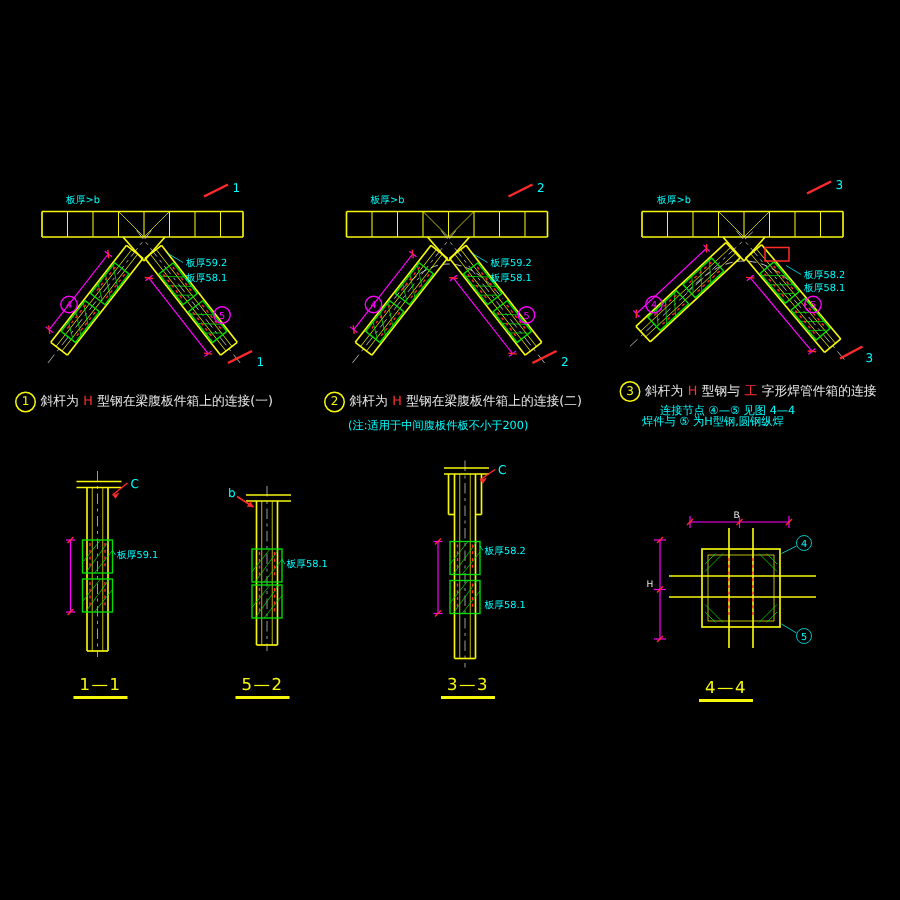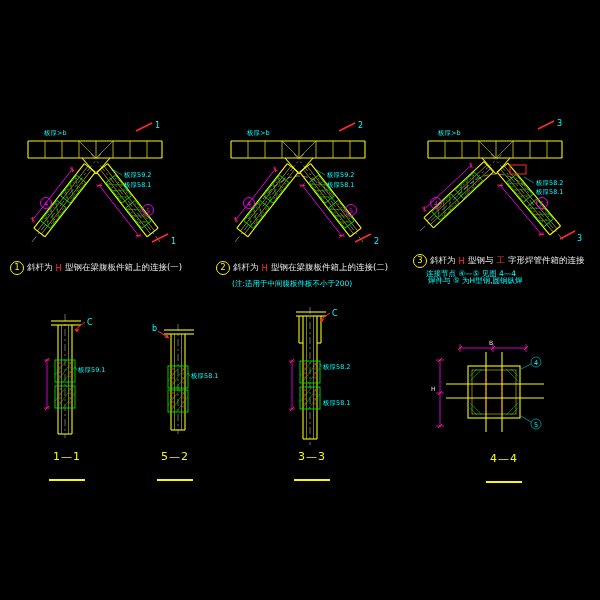--- a/index.html
+++ b/index.html
@@ -22,21 +22,21 @@
   text.w{fill:#e8e8e8;font-size:6px}
   .mc{stroke:#ff00ff;stroke-width:0.9;fill:none}
   .lbl{position:absolute;display:flex;align-items:center;gap:3px;color:#e8e8e8;
        font-size:8.5px;white-space:nowrap;}
   .badge{display:inline-block;min-width:12px;height:12px;line-height:12px;border:1px solid #f7f70e;
          border-radius:50%;color:#f7f70e;font-size:8px;text-align:center;flex:0 0 auto;}
   .hl{color:#ff3030;}
   .note{position:absolute;color:#00ffff;font-size:7.5px;white-space:nowrap;}
   .stitle{position:absolute;color:#f7f70e;font-size:11px;text-align:center;
           letter-spacing:1px;}
-  .stitle span{display:inline-block;border-bottom:2px solid #f7f70e;padding:0 4px 16px 4px;}
+  .stitle span{display:inline-block;border-bottom:2px solid #f7f70e;padding:0 4px 1px 4px;}
 </style>
 </head>
 <body>
 
 <div id="canvas">
 
   <svg width="0" height="0" style="position:absolute">
     <defs>
       <g id="brace">
         <line x1="-8" y1="0" x2="104" y2="0" stroke="#cfcfcf" stroke-width="0.5" stroke-dasharray="7 3 2 3"></line>
@@ -169,21 +169,21 @@
   <div class="note" style="left:232px;top:279px">(注:适用于中间腹板件板不小于200)</div>
 
   <div class="lbl" style="left:413px;top:254px">
     <span class="badge">3</span>
     <span>斜杆为</span>
       <span class="hl">H</span>
       <span>型钢与</span>
       <span class="hl">工</span>
       <span>字形焊管件箱的连接</span>
   </div>
-  <div class="note" style="left:426px;top:269px">连接节点 ④—⑤ 见图 4—4</div>
+  <div class="note" style="left:440px;top:269px">连接节点 ④—⑤ 见图 4—4</div>
   <div class="note" style="left:428px;top:276px">焊件与 ⑤ 为H型钢,圆钢纵焊</div>
 
   <svg style="left:35px;top:312px" width="80" height="132" viewBox="0 0 80 132">
     <line class="cl" x1="30" y1="2" x2="30" y2="126"></line>
     <line class="y" x1="16" y1="9" x2="46" y2="9"></line>
     <line class="y" x1="16" y1="13" x2="46" y2="13"></line>
     <line class="y" x1="23" y1="13" x2="23" y2="122"></line>
     <line class="y" x1="37" y1="13" x2="37" y2="122"></line>
     <line class="yt" x1="26.5" y1="13" x2="26.5" y2="122"></line>
     <line class="yt" x1="33.5" y1="13" x2="33.5" y2="122"></line>
@@ -284,15 +284,15 @@
     <line class="gt" x1="81" y1="77" x2="88" y2="70"></line>
     <line class="r" x1="56" y1="34" x2="56" y2="72" stroke-dasharray="2 2.5"></line>
     <line class="r" x1="72" y1="34" x2="72" y2="72" stroke-dasharray="2 2.5"></line>
     <circle class="cy" cx="106" cy="24" r="5"></circle>
     <text class="c" x="106" y="26.5" text-anchor="middle">4</text>
     <line class="cy" x1="101" y1="26" x2="91" y2="31"></line>
     <circle class="cy" cx="106" cy="86" r="5"></circle>
     <text class="c" x="106" y="88.5" text-anchor="middle">5</text>
     <line class="cy" x1="101" y1="84" x2="91" y2="78"></line>
   </svg>
-  <div class="stitle" style="left:476px;top:452px;width:56px"><span>4—4</span></div>
+  <div class="stitle" style="left:456px;top:452px;width:56px"><span>4—4</span></div>
 
 </div>
 
 </body></html>

